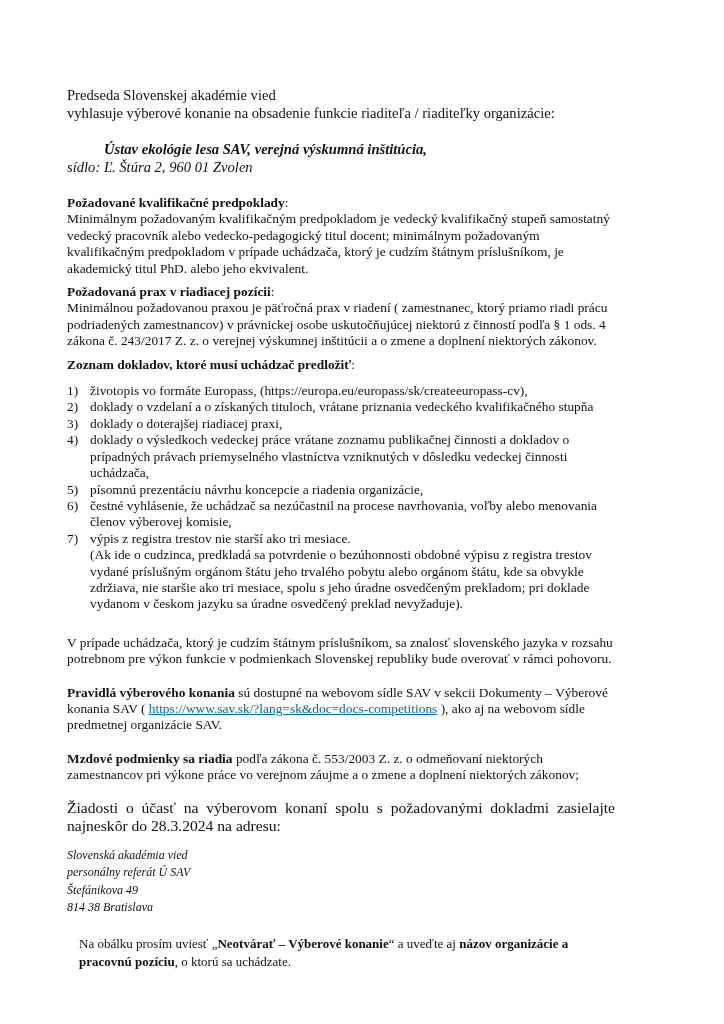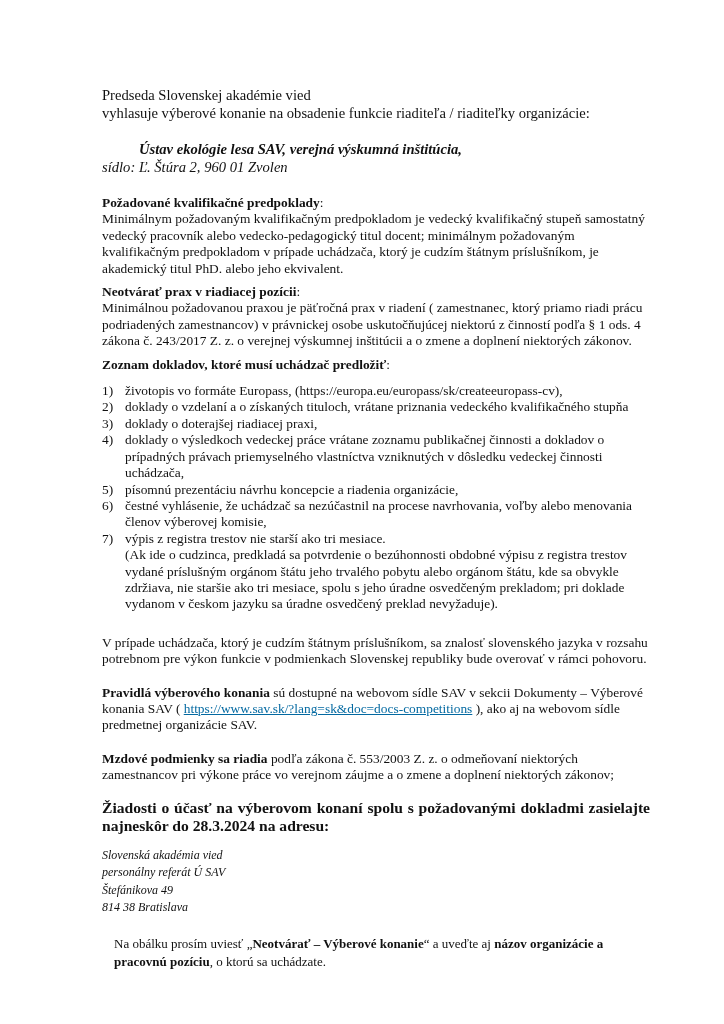--- a/index.html
+++ b/index.html
@@ -1,30 +1,30 @@
 <!DOCTYPE html>
 <html><head>
   <meta charset="utf-8">
   <style>
     html, body { margin: 0; padding: 0; background: #ffffff; }
     body { width: 724px; height: 1024px; position: relative; overflow: hidden;
       font-family: "Liberation Serif", "DejaVu Serif", serif; color: #111; }
-    .page { position: absolute; left: 102px; top: 86px; width: 548px; font-size: 13.4px; line-height: 16.4px; }
+    .page { position: absolute; left: 67px; top: 86px; width: 548px; font-size: 13.4px; line-height: 16.4px; }
     p { margin: 0; }
     .intro { font-size: 14.6px; line-height: 18px; }
     .org { margin-top: 18px; font-size: 14.6px; line-height: 18px; font-style: italic; }
     .org .name { font-weight: bold; margin-left: 37px; }
     .sec-h { font-weight: bold; }
     .gap-s { margin-top: 7px; }
     .gap-m { margin-top: 17px; }
     .list { margin: 10px 0 0 0; padding: 0; list-style: none; }
     .list li { position: relative; padding-left: 23px; }
     .list li .num { position: absolute; left: 0; top: 0; }
     a.link { color: #0369a1; }
-    .deadline { margin-top: 15px; font-size: 15.6px; line-height: 18px; font-weight: bold; text-align: justify; text-align-last: left; }
+    .deadline { margin-top: 15px; font-size: 15.6px; line-height: 18px; font-weight: normal; text-align: justify; text-align-last: left; }
     .address { margin-top: 12px; font-style: italic; font-size: 12px; line-height: 17.5px; }
     .envelope { margin-top: 18px; font-size: 13px; line-height: 18px; margin-left: 12px; }
     b { font-weight: bold; }
   </style>
 </head>
 <body>
 
 <div class="page">
   <div class="intro">
     <p>Predseda  Slovenskej akadémie vied</p>
@@ -35,21 +35,21 @@
     <p class="name">Ústav ekológie lesa SAV, verejná výskumná inštitúcia,</p>
     <p>sídlo: Ľ. Štúra 2, 960 01 Zvolen</p>
   </div>
 
   <div class="gap-m" style="margin-top:19px">
     <p><span class="sec-h">Požadované kvalifikačné predpoklady</span><span>:</span></p>
     <p>Minimálnym požadovaným kvalifikačným predpokladom je vedecký kvalifikačný stupeň samostatný vedecký pracovník alebo vedecko-pedagogický titul docent; minimálnym požadovaným kvalifikačným predpokladom v prípade uchádzača, ktorý je cudzím štátnym príslušníkom, je akademický titul PhD. alebo jeho ekvivalent.</p>
   </div>
 
   <div class="gap-s">
-    <p><span class="sec-h">Neotvárať prax v riadiacej pozícii</span><span>:</span></p>
+    <p><span class="sec-h">Požadovaná prax v riadiacej pozícii</span><span>:</span></p>
     <p>Minimálnou požadovanou praxou je päťročná prax v riadení ( zamestnanec, ktorý priamo riadi prácu podriadených zamestnancov) v právnickej osobe uskutočňujúcej niektorú z činností podľa § 1 ods. 4 zákona č. 243/2017 Z. z. o verejnej výskumnej inštitúcii a o zmene a doplnení niektorých zákonov.</p>
   </div>
 
   <div class="gap-s">
     <p><span class="sec-h">Zoznam dokladov, ktoré musí uchádzač predložiť</span><span>:</span></p>
     <ol class="list">
       <li><span class="num">1)</span><span>životopis vo formáte Europass, (https://europa.eu/europass/sk/createeuropass-cv),</span></li>
       <li><span class="num">2)</span><span>doklady o vzdelaní a o získaných tituloch, vrátane priznania vedeckého kvalifikačného stupňa</span></li>
       <li><span class="num">3)</span><span>doklady o doterajšej riadiacej praxi,</span></li>
       <li><span class="num">4)</span><span>doklady o výsledkoch vedeckej práce vrátane zoznamu publikačnej činnosti a dokladov o prípadných právach priemyselného vlastníctva vzniknutých v dôsledku vedeckej činnosti uchádzača,</span></li>

